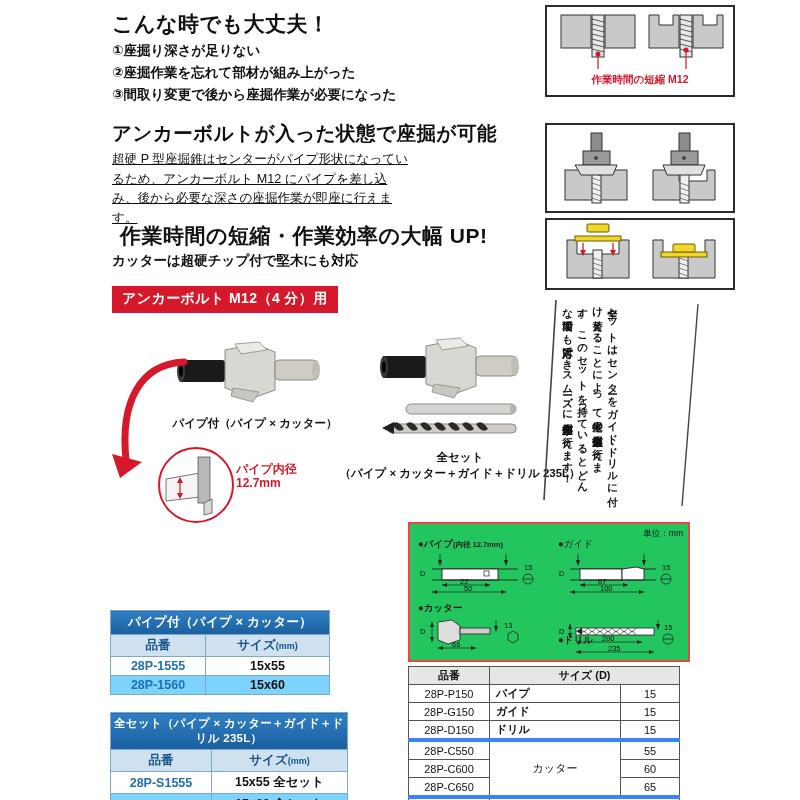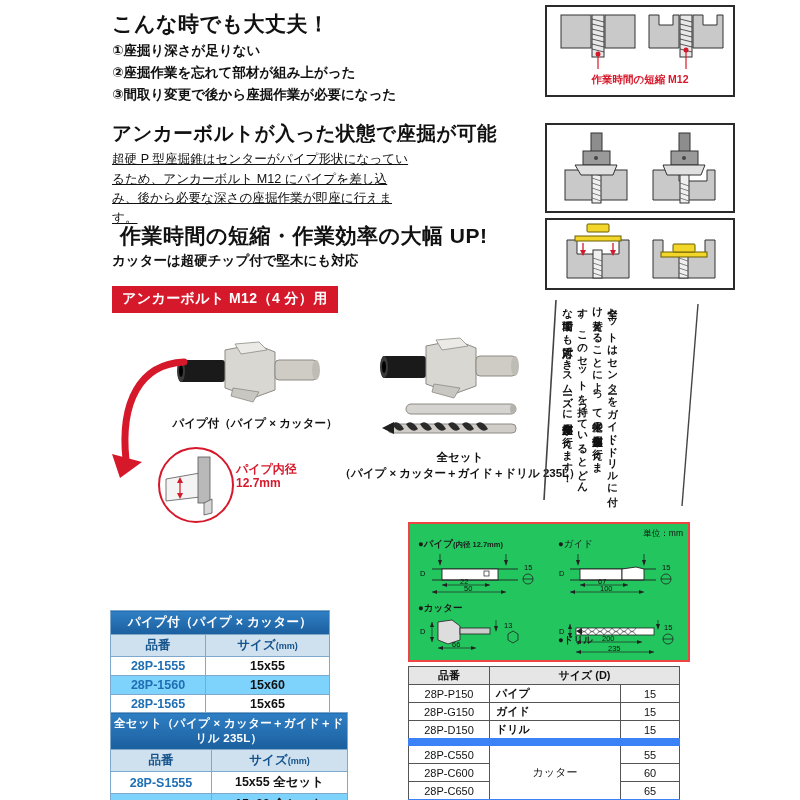--- a/index.html
+++ b/index.html
@@ -73,21 +73,21 @@
   
   .ptable{width:272px;font-size:11px;}
   .ptable td{
     border:1px solid #555;padding:1px 3px;height:15px;
     font-size:11px;color:#111;background:#fff;
   }
   .ptable .hdr td{background:#e6e6e6;text-align:center;font-weight:bold;}
   .ptable td.code{text-align:center;width:74px;}
   .ptable td.nm{text-align:left;padding-left:6px;font-weight:bold;}
   .ptable td.dim{text-align:center;width:52px;}
-  .ptable td.thickline{border-top:8px solid #3b82f6;}
+  .ptable td.thickline{border-top:4px solid #3b82f6;}
   .ptable td.mergedname{text-align:center;vertical-align:middle;}
 </style>
 </head>
 <body>
 
 <div class="page">
 
   <div class="abs h1" style="left:112px;top:10px;">こんな時でも大丈夫！</div>
   <div class="abs li" style="left:112px;top:40px;">①座掘り深さが足りない</div>
   <div class="abs li" style="left:112px;top:62px;">②座掘作業を忘れて部材が組み上がった</div>
@@ -301,24 +301,20 @@
         <td style="width:90px;">品番</td>
         <td><span>サイズ</span><span class="unit">(mm)</span></td>
       </tr>
       <tr>
         <td class="code">28P-1555</td>
         <td class="size">15x55</td>
       </tr>
       <tr class="alt">
         <td class="code">28P-1560</td>
         <td class="size">15x60</td>
-      </tr>
-      <tr>
-        <td class="code">28P-1565</td>
-        <td class="size">15x65</td>
       </tr>
     </tbody>
       </table>
   </div>
 
   <div class="abs" style="left:110px;top:712px;">
     <table class="btable" style="width:238px;">
       <tbody>
           <tr class="thead">
         <td colspan="2" style="font-size:11.5px;">全セット（パイプ × カッター＋ガイド＋ドリル 235L）</td>

